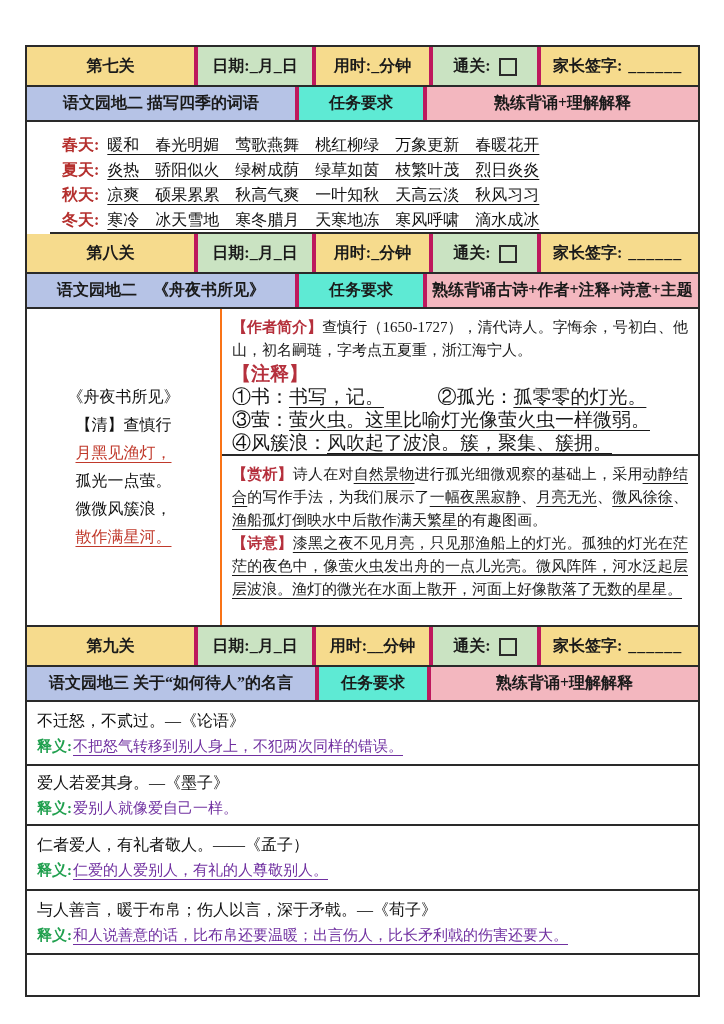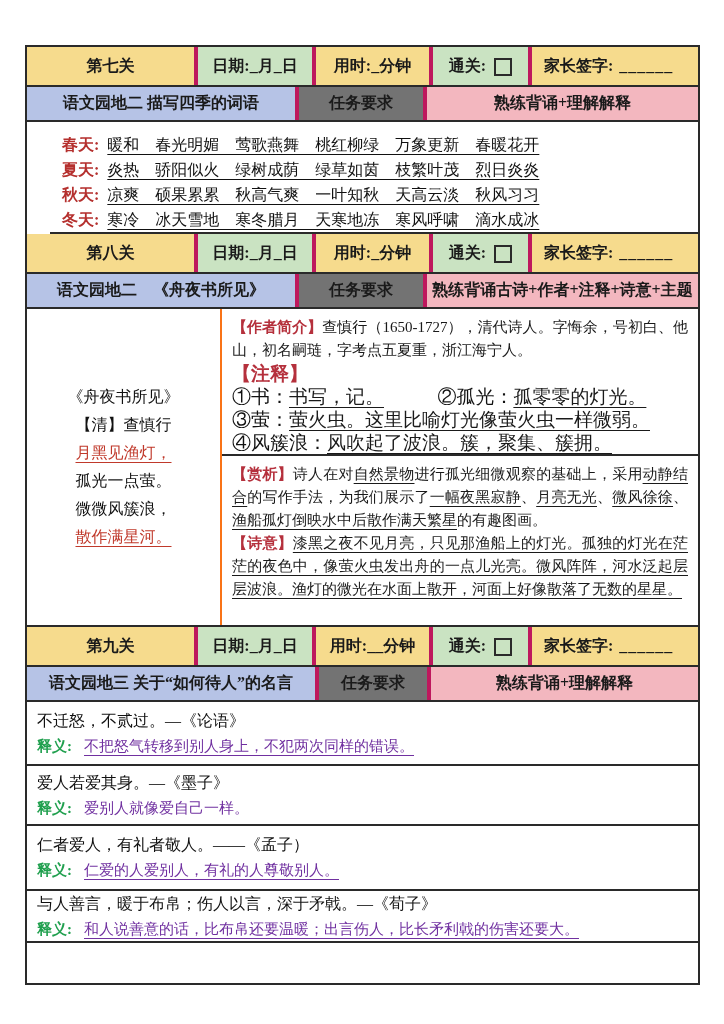--- a/index.html
+++ b/index.html
@@ -16,28 +16,28 @@
   .row:last-child{border-bottom:none;}
   .cell{
     border-right:4px solid #be185d;box-sizing:border-box;
     display:flex;align-items:center;justify-content:center;
     font-weight:bold;font-size:16px;
   }
   .cell:last-child{border-right:none;}
   .bg-yellow{background:#f6db8d;}
   .bg-green{background:#cae3c2;}
   .bg-blue{background:#b6c3e6;}
-  .bg-cyan{background:#737373;}
+  .bg-cyan{background:#5eead4;}
   .bg-pink{background:#f3b7bf;}
   .hdr{height:40px;}
   .sub{height:35px;}
   .c-title{width:171px;}
   .c-date{width:118px;}
   .c-time{width:117px;}
-  .c-pass{width:99px;gap:8px;}
+  .c-pass{width:108px;gap:8px;}
   .c-sign{flex:1;justify-content:flex-start;padding-left:12px;gap:6px;}
   .c-topic{width:272px;}
   .c-topic-wide{width:292px;}
   .c-task{width:128px;}
   .c-task-narrow{width:112px;}
   .c-req{flex:1;}
   .checkbox{
     display:inline-block;width:14px;height:14px;
     border:2px solid #2a2a2a;background:transparent;margin-top:1px;
   }
@@ -61,24 +61,24 @@
   .box-a{height:147px;border-bottom:2px solid #2a2a2a;box-sizing:border-box;padding:7px 10px 0 10px;}
   .box-b{flex:1;padding:7px 10px 0 10px;}
   .para{margin:0;font-size:15px;line-height:23px;text-align:justify;}
   .rlabel{color:#b5303c;font-weight:bold;}
   .nterm{color:#111;}
   .u{text-decoration:underline;text-underline-offset:4px;text-decoration-thickness:1px;}
   .note-row{font-size:19px;line-height:23px;}
   .note-half{display:inline-block;width:44%;}
   
   .quote-row{flex-direction:column;justify-content:center;padding:6px 10px;box-sizing:border-box;}
-  .q1{height:64px;} .q2{height:60px;} .q3{height:65px;} .q4{height:52px;}
+  .q1{height:64px;} .q2{height:60px;} .q3{height:65px;} .q4{height:64px;}
   .quote-text{font-size:16px;line-height:26px;color:#111;}
   .quote-meaning{font-size:15px;line-height:25px;}
-  .shiyi{color:#21a04f;font-weight:bold;margin-right:12px;}
+  .shiyi{color:#21a04f;font-weight:bold;margin-right:1px;}
   .pmean{color:#7030a0;text-align:right;}
   .empty-row{height:40px;}
 </style>
 </head>
 <body>
 
 <div class="sheet">
 
   <div class="row hdr">
     <div class="cell c-title bg-yellow">第七关</div>

